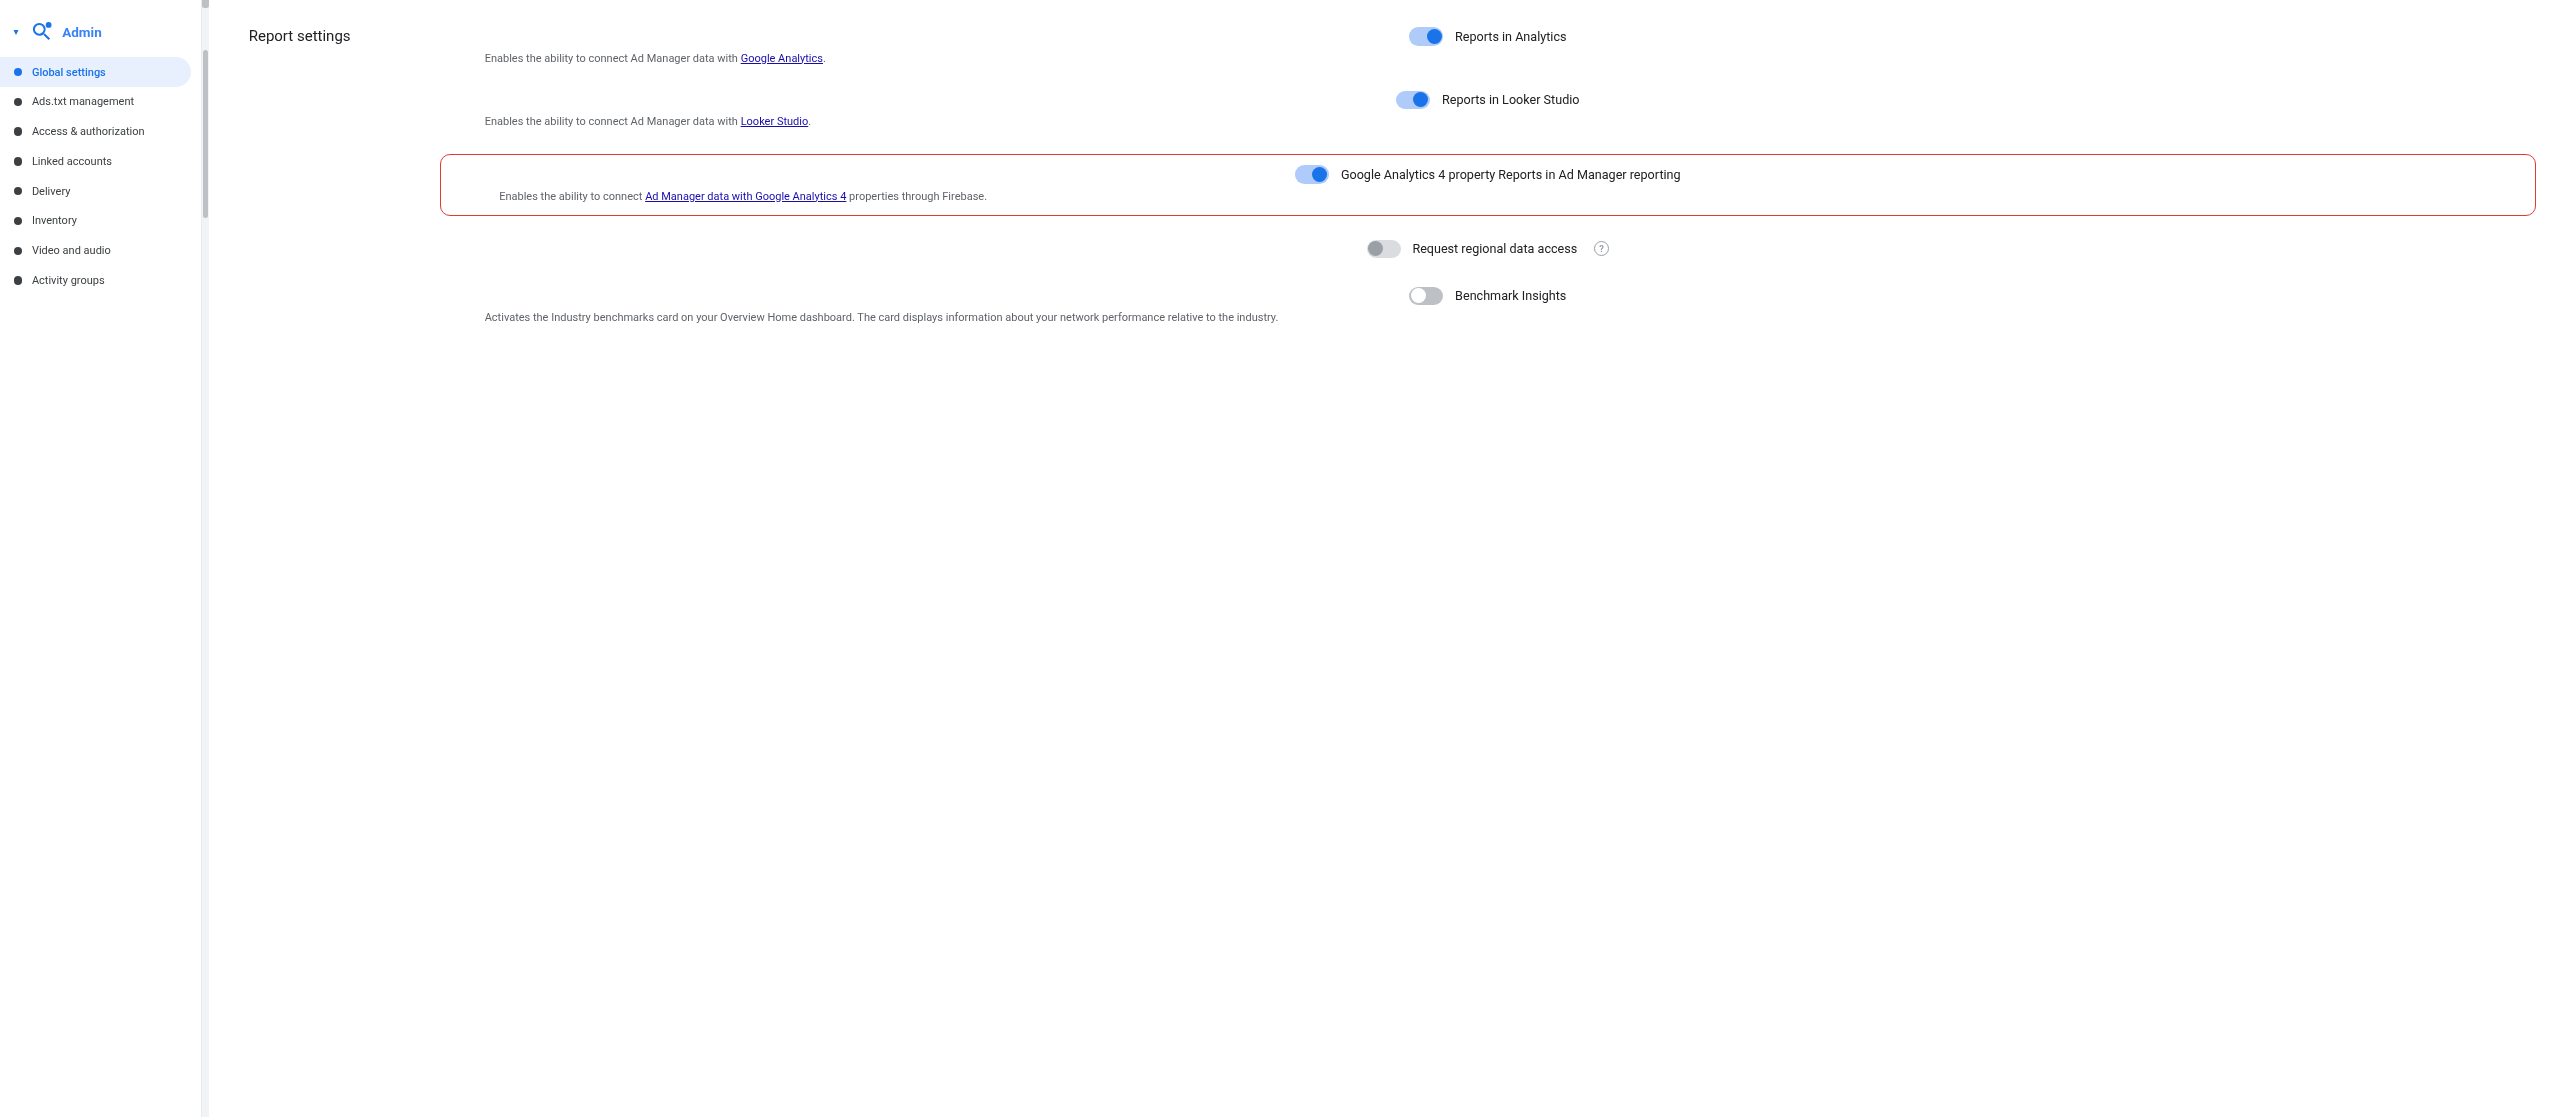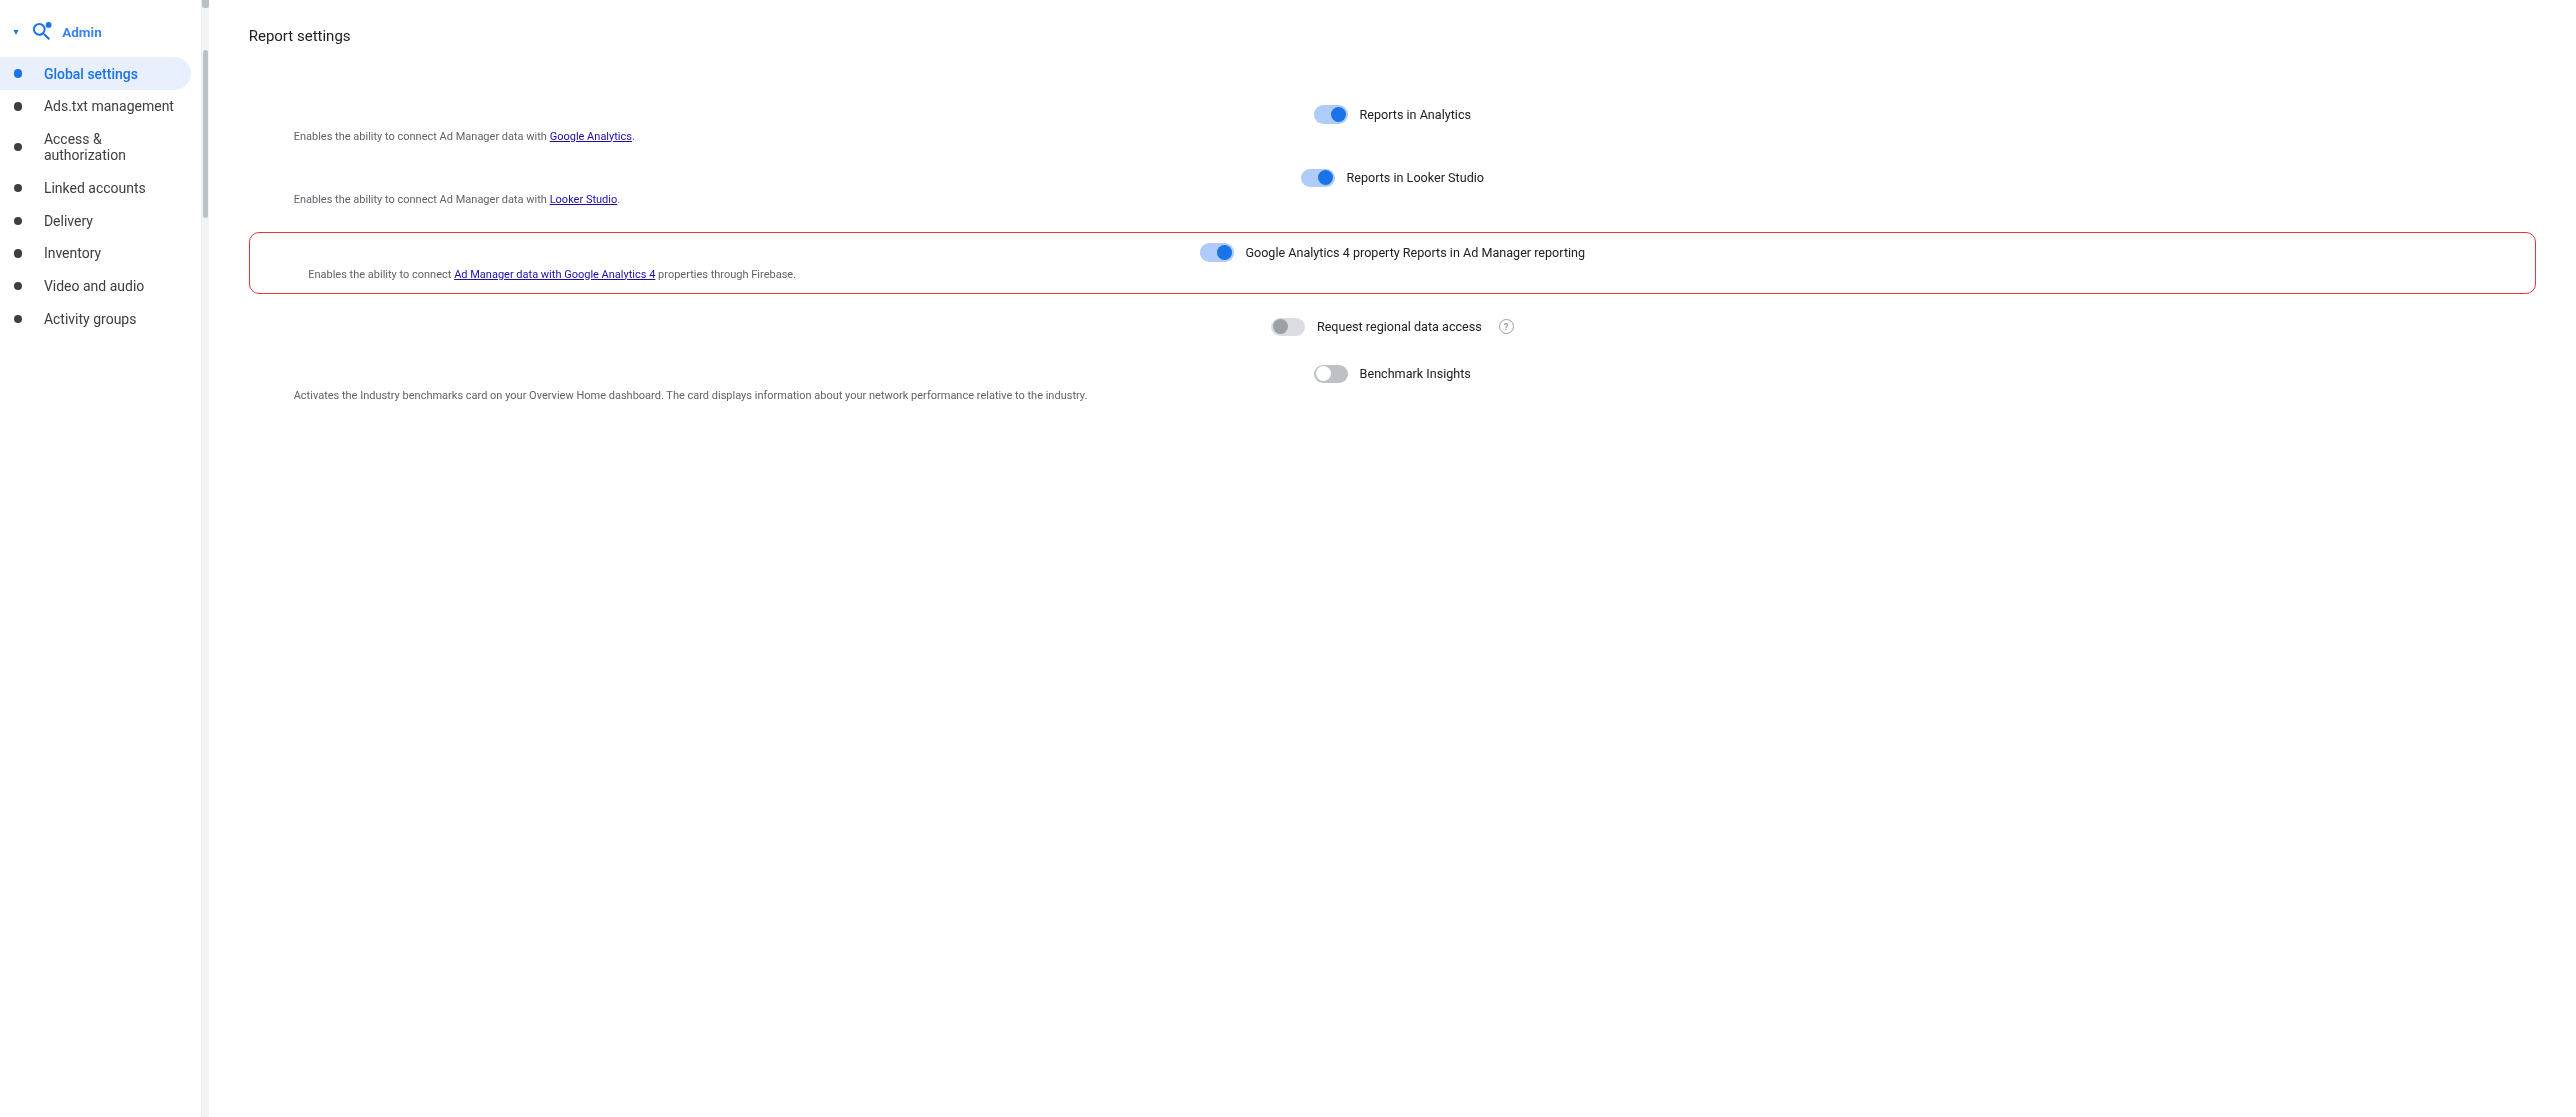--- a/index.html
+++ b/index.html
@@ -47,26 +47,26 @@
 
     .sidebar-chevron {
       color: #1a73e8;
       font-size: 10px;
       margin-right: 3.4px;
     }
 
     .nav-item {
       display: flex;
       align-items: center;
-      gap: 22px;
+      gap: 10px;
       padding: 8.4px 13.5px;
       cursor: pointer;
       border-radius: 0 20px 20px 0;
       margin-right: 10px;
-      font-size: 14px;
+      font-size: 11px;
       color: #3c4043;
     }
 
     .nav-item.active {
       background: #e8f0fe;
       color: #1a73e8;
       font-weight: 500;
     }
 
     .nav-dot {
@@ -110,21 +110,20 @@
       font-size: 15px;
       font-weight: 400;
       color: #202124;
       margin-bottom: 20px;
       min-width: 151px;
     }
 
     .content-layout {
       display: flex;
       gap: 40px;
-      flex-direction: column;
     }
 
     .settings-area {
       flex: 1;
     }
 
     .setting-row {
       display: flex;
       flex-direction: column;
       margin-bottom: 23.5px;

